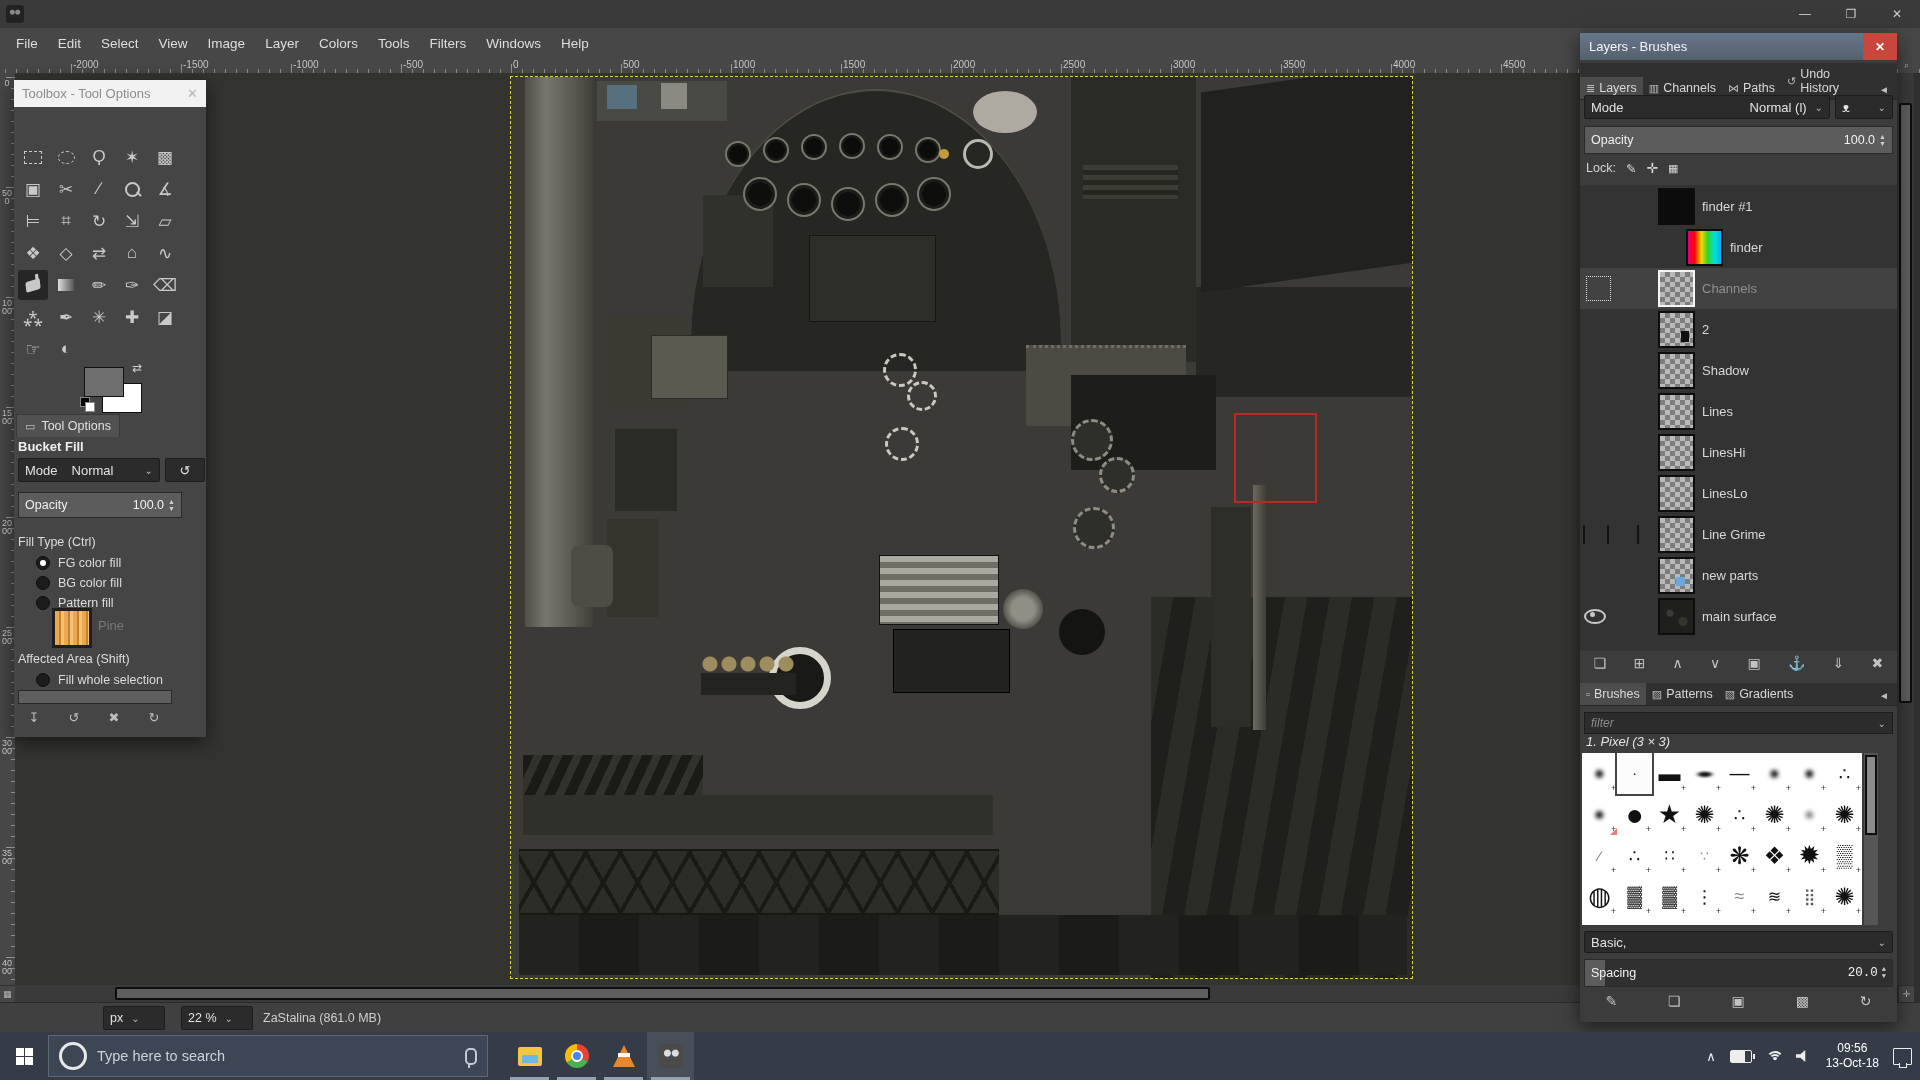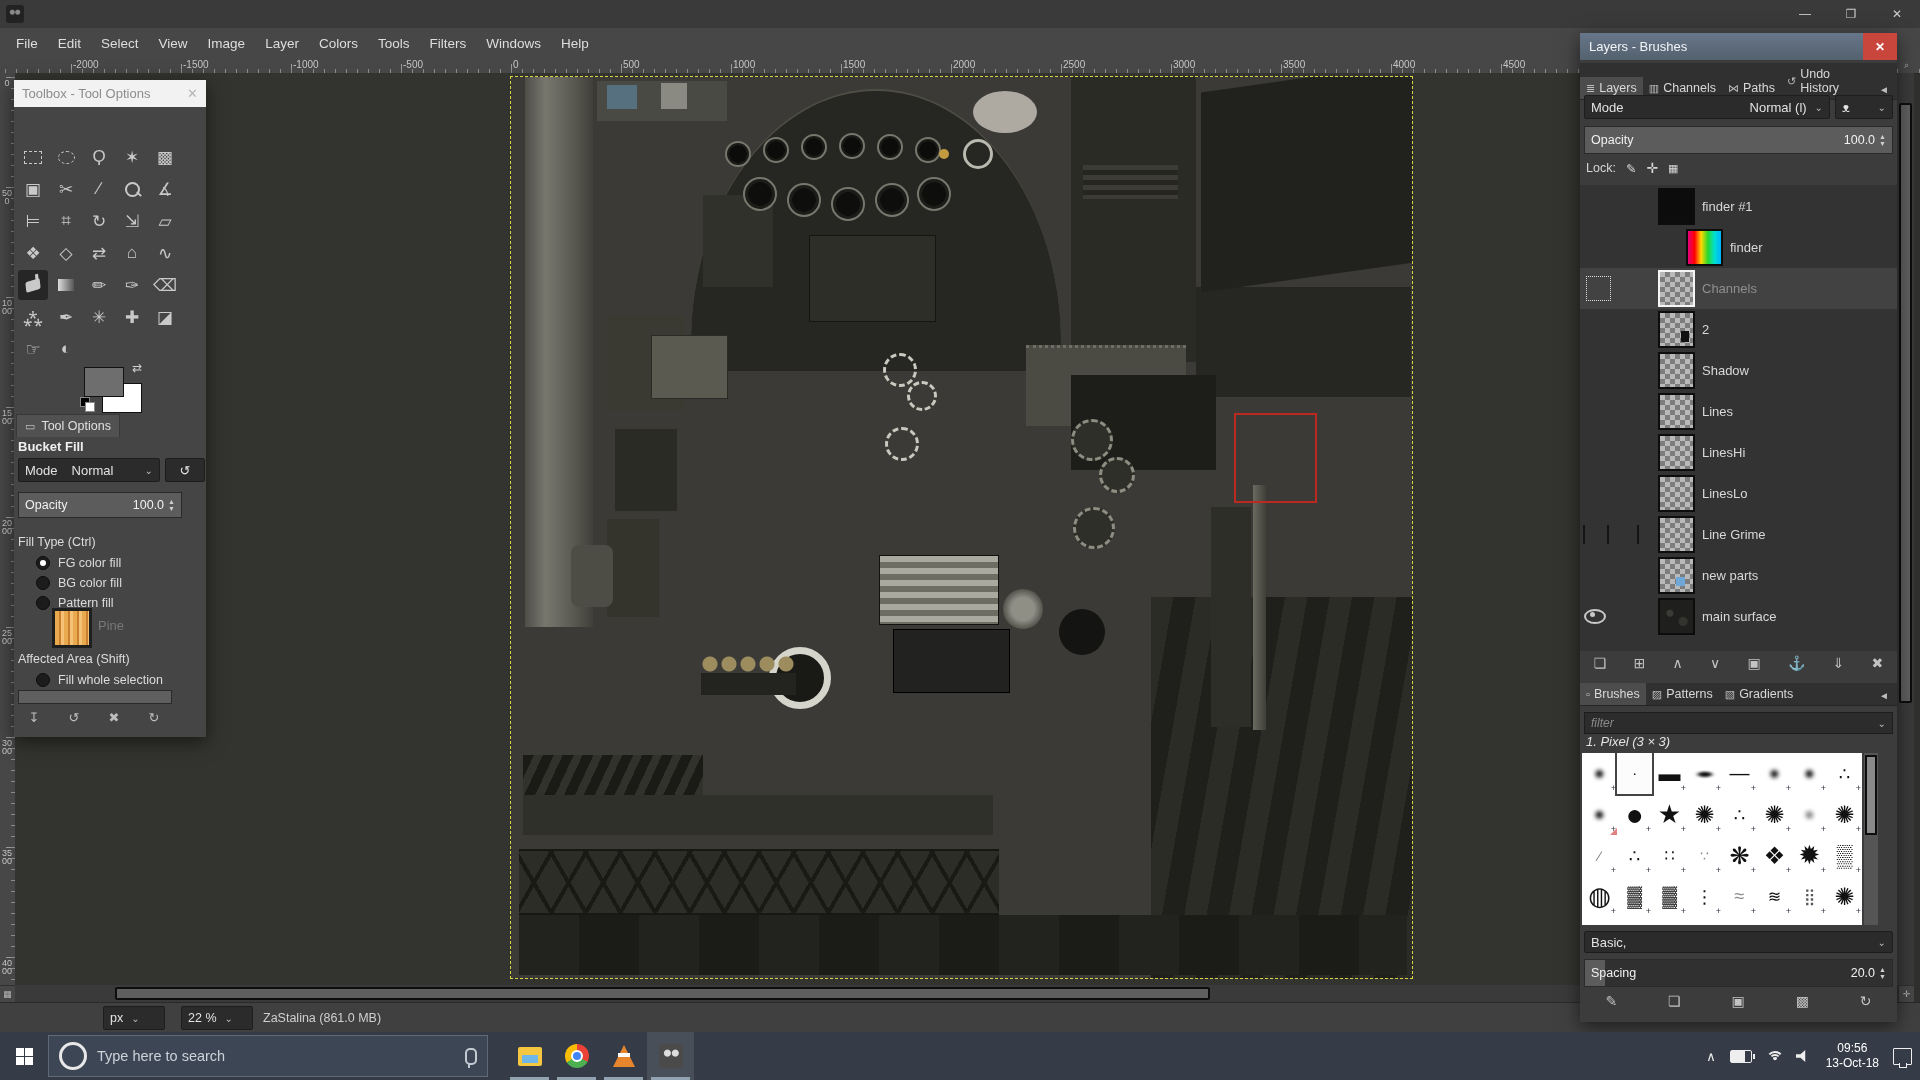--- a/index.html
+++ b/index.html
@@ -724,21 +724,21 @@
       </div>
 
     <div class="combo" style="position:absolute;left:4px;top:898px;width:309px;justify-content:space-between;box-sizing:border-box;">
       <span>Basic,</span>
       <span class="chev">⌄</span>
     </div>
 
     <div class="slider" style="left:4px;top:926px;width:309px;height:28px;box-sizing:border-box;background:#303030;">
       <span style="position:absolute;left:0;top:0;width:20px;height:100%;background:#5c5c5c;"></span>
       <span style="z-index:1;">Spacing</span>
-      <span style="display:flex;align-items:center;z-index:1;">
+      <span style="display:flex;align-items:center;z-index:1;font-family:Liberation Mono, monospace;">
           <span>20.0</span>
         <span class="spin">
             <span>▲</span>
             <span>▼</span>
           </span>
         </span>
     </div>
 
     <div class="btnrow" id="brush-btns" style="top:960px;">
         <span>✎</span>

